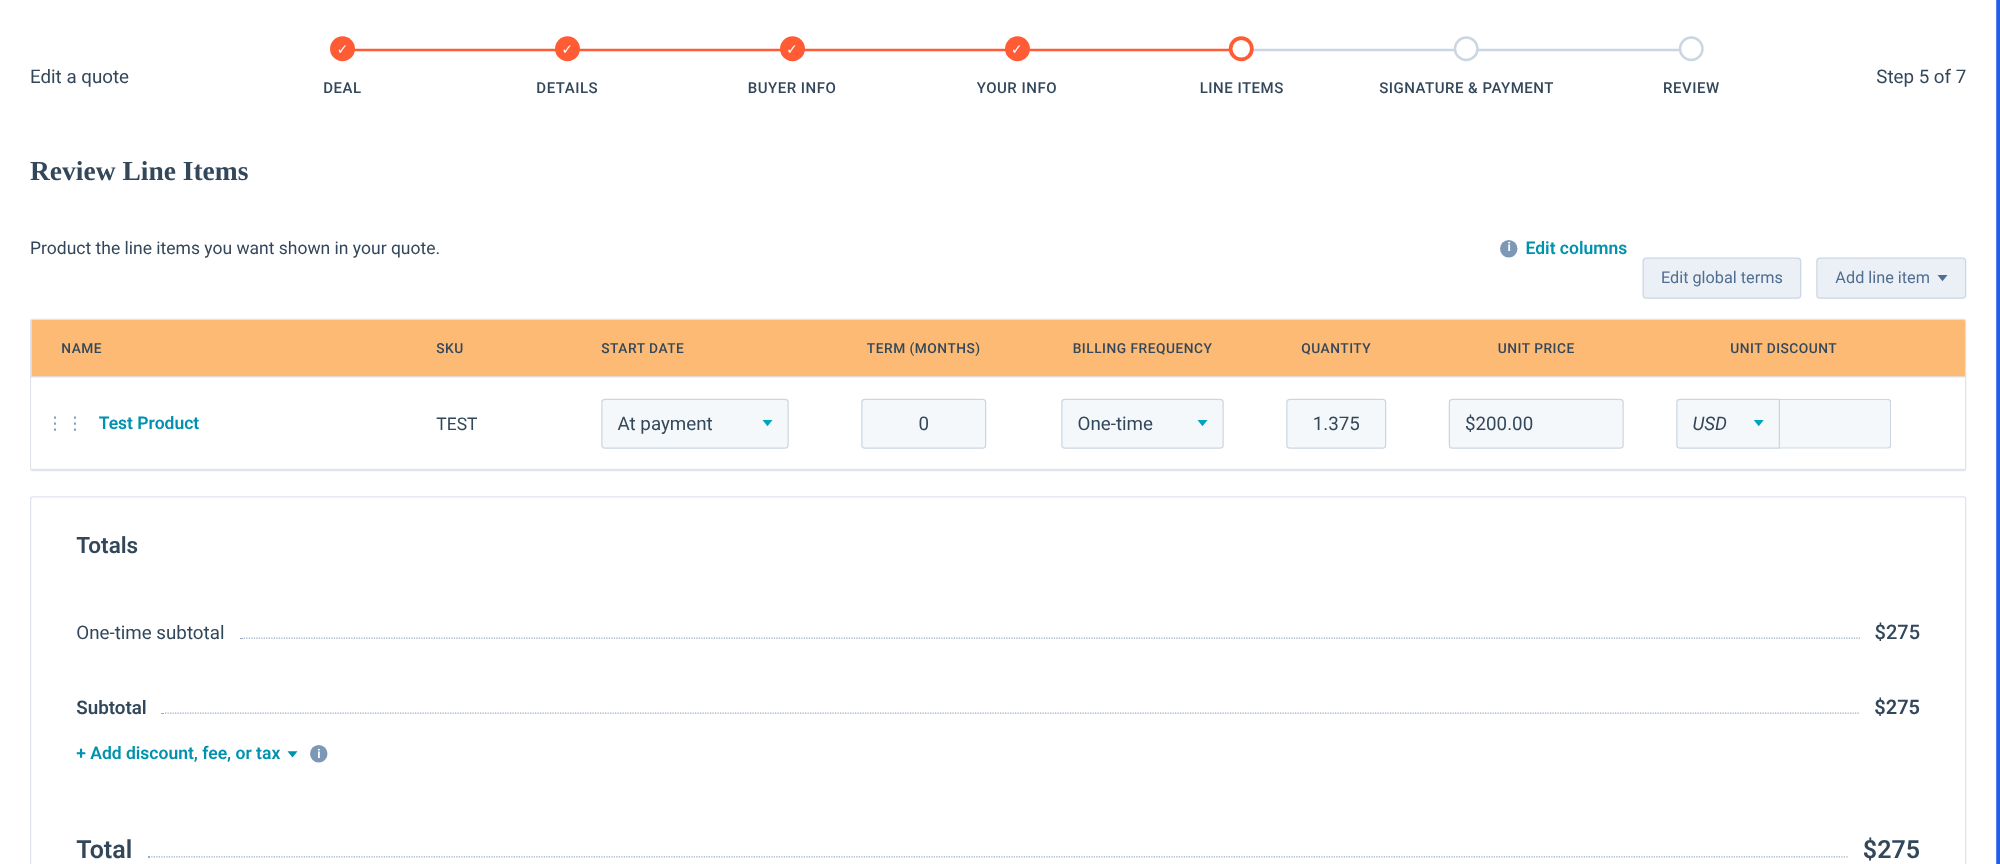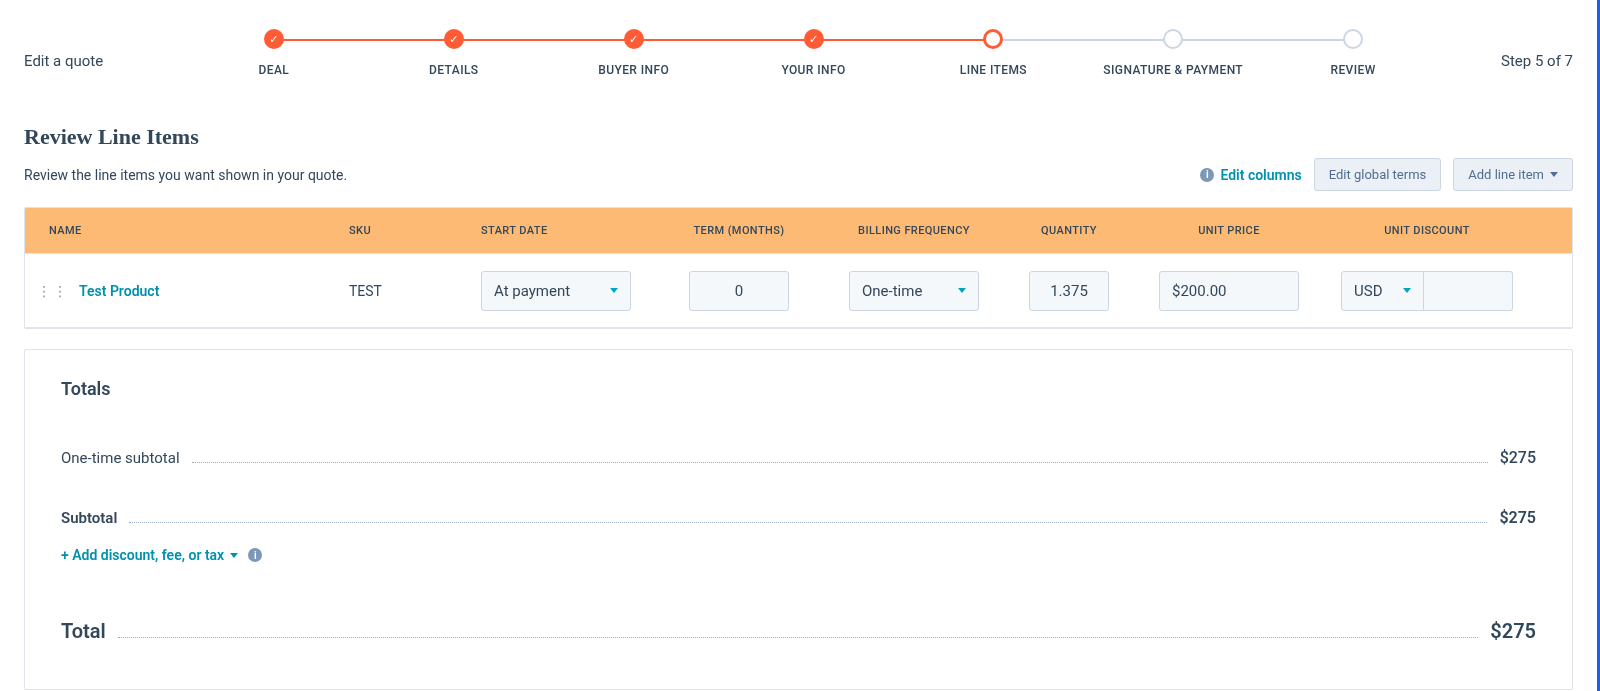--- a/index.html
+++ b/index.html
@@ -115,20 +115,21 @@
     border: 1px solid #cbd6e2;
     background: #eaf0f6;
     color: #506e91;
     padding: 8px 14px;
     font-size: 13px;
     border-radius: 3px;
     display: inline-flex;
     align-items: center;
     gap: 6px;
     cursor: pointer;
+    margin-top: 48px;
   }
   .caret-down {
     width: 0; height: 0;
     border-left: 4px solid transparent;
     border-right: 4px solid transparent;
     border-top: 5px solid currentColor;
     display: inline-block;
   }
   .table {
     border: 1px solid #dfe3eb;
@@ -266,21 +267,21 @@
     </div>
   </div>
 
   <div class="step-count">Step 5 of 7</div>
 </div>
 
 <div class="page">
   <h2 class="section-title">Review Line Items</h2>
 
   <div class="section-sub-row">
-    <div class="section-sub">Review the line items you want shown in your quote.</div>
+    <div class="section-sub">Product the line items you want shown in your quote.</div>
     <div class="right-actions">
       <span class="link">
         <span class="info-icon">i</span>
         <span>Edit columns</span>
       </span>
       <span class="btn">
         <span>Edit global terms</span>
       </span>
       <span class="btn">
         <span>Add line item</span>
@@ -332,21 +333,21 @@
         <div class="input-box plain" style="width:80px;">
           <span>1.375</span>
         </div>
       </div>
       <div class="td col-price" style="display:flex;justify-content:center;">
         <div class="input-box plain" style="width:140px; justify-content:flex-start;">
           <span>$200.00</span>
         </div>
       </div>
       <div class="td col-disc" style="display:flex;justify-content:center; gap:0;">
-        <div class="input-box" style="width:84px; border-top-right-radius:0;border-bottom-right-radius:0;">
+        <div class="input-box" style="width:84px; border-top-right-radius:0;border-bottom-right-radius:0;font-style:italic;">
           <span>USD</span>
           <span class="caret-down teal"></span>
         </div>
         <div class="input-box plain" style="width:90px; border-left:0; border-top-left-radius:0;border-bottom-left-radius:0;">
           <span></span>
         </div>
       </div>
     </div>
   </div>
 

